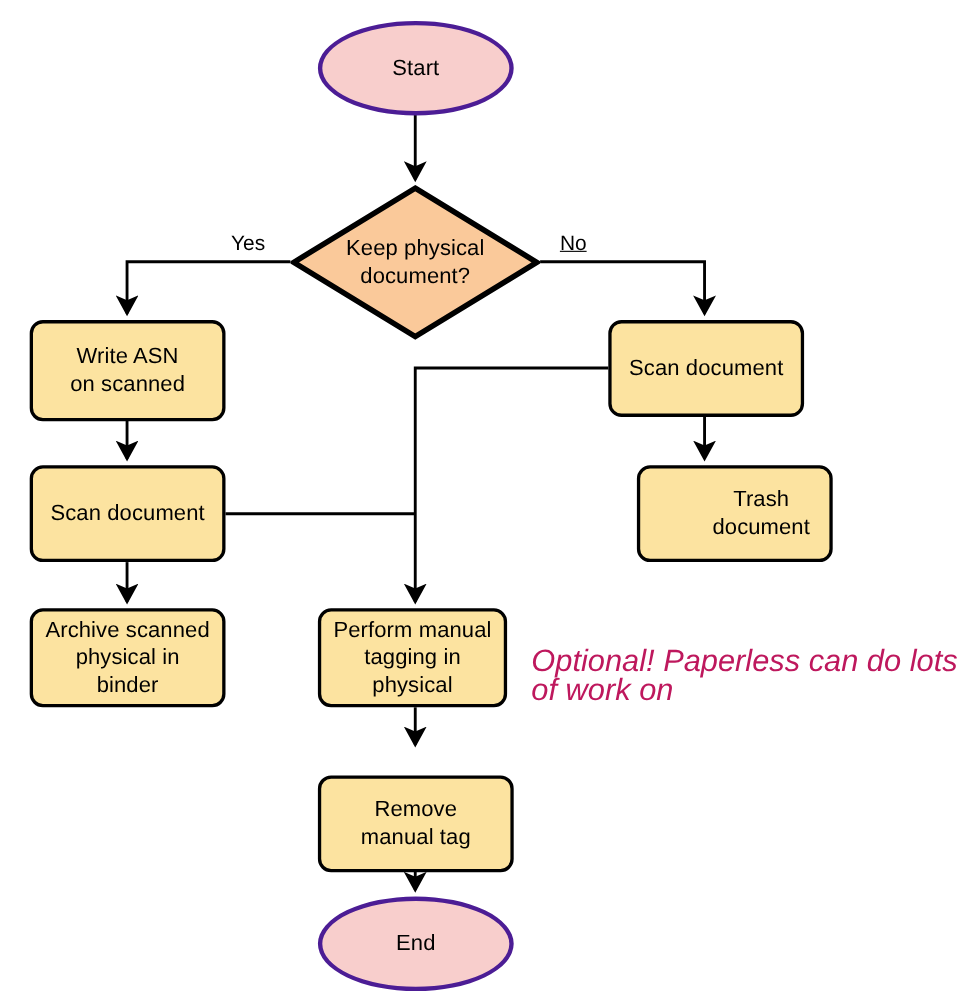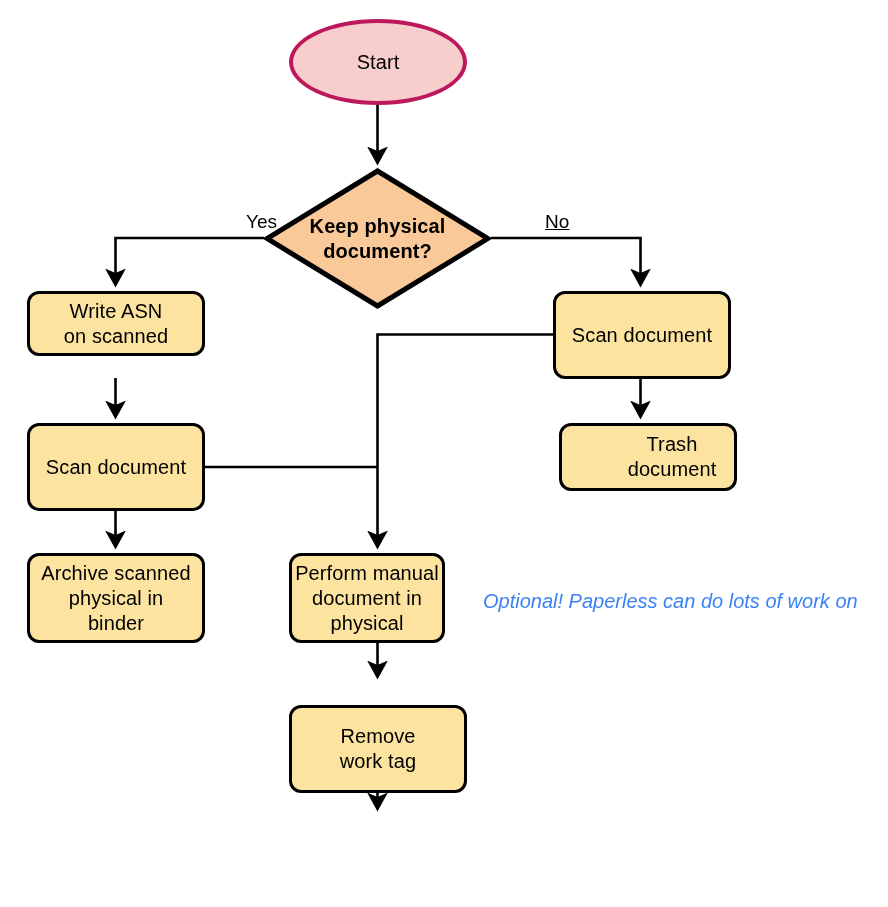--- a/index.html
+++ b/index.html
@@ -38,21 +38,21 @@
     line-height: 25px;
     letter-spacing: 0.1px;
     z-index: 2;
   }
   .node.process {
     border: 3px solid #000000;
     border-radius: 12px;
     background: #fce3a0;
   }
   .node.terminator {
-    border: 4px solid #be185d;
+    border: 4px solid #4c1d95;
     border-radius: 50%;
     background: #f8cecc;
   }
   .node.decision {
     background: transparent;
     border: none;
   }
   .diamond-shape {
     position: absolute;
     left: 0;
@@ -67,28 +67,27 @@
     padding: 0 6px;
     box-sizing: border-box;
   }
   .edge-label {
     position: absolute;
     font-size: 19px;
     line-height: 22px;
     color: #000000;
     white-space: nowrap;
     z-index: 3;
-    margin-left: 36px;
   }
   .note {
     position: absolute;
     font-style: italic;
-    font-size: 20px;
+    font-size: 28px;
     line-height: 26px;
-    color: #3b82f6;
+    color: #be185d;
     z-index: 3;
   }
 </style>
 </head>
 <body>
 
 <div id="canvas">
 
   <svg id="edges" viewBox="0 0 888 907">
     <defs>
@@ -118,34 +117,34 @@
       <path d="M 377.5 643 L 377.5 677" marker-end="url(#arrow)"></path>
 
       <path d="M 377.5 770 L 377.5 809" marker-end="url(#arrow)"></path>
     </g>
   </svg>
 
   <div class="node terminator" style="left:289px; top:19px; width:178px; height:86px;">
     <span>Start</span>
   </div>
 
-  <div class="node decision" style="left:264px; top:168px; width:227px; height:141px;font-weight:bold;">
+  <div class="node decision" style="left:264px; top:168px; width:227px; height:141px;">
     <svg class="diamond-shape" viewBox="0 0 227 141" preserveAspectRatio="none">
       <polygon points="113.5,3 224,70.5 113.5,138 3,70.5" fill="#FAC99A" stroke="#000000" stroke-width="5" stroke-linejoin="miter"></polygon>
     </svg>
     <div class="diamond-label">
       <div>Keep physical</div>
       <div>document?</div>
     </div>
   </div>
 
   <div class="edge-label" style="left:210px; top:211px;">Yes</div>
   <div class="edge-label" style="left:509px; top:211px;text-decoration:underline;">No</div>
 
-  <div class="node process" style="left:27px; top:291px; width:178px; height:65px;">
+  <div class="node process" style="left:27px; top:291px; width:178px; height:92px;">
     <div>
       <div>Write ASN</div>
       <div>on scanned</div>
     </div>
   </div>
 
   <div class="node process" style="left:27px; top:423px; width:178px; height:88px;">
     <span>Scan document</span>
   </div>
 
@@ -154,37 +153,40 @@
       <div>Archive scanned</div>
       <div>physical in</div>
       <div>binder</div>
     </div>
   </div>
 
   <div class="node process" style="left:553px; top:291px; width:178px; height:88px;">
     <span>Scan document</span>
   </div>
 
-  <div class="node process" style="left:559px; top:423px; width:178px; height:68px;padding-left:48px;">
+  <div class="node process" style="left:579px; top:423px; width:178px; height:88px;padding-left:48px;">
     <span>Trash document</span>
   </div>
 
-  <div class="node process" style="left:289px; top:553px; width:156px; height:90px;">
+  <div class="node process" style="left:289px; top:553px; width:172px; height:90px;">
     <div>
       <div>Perform manual</div>
-      <div>document in</div>
+      <div>tagging in</div>
       <div>physical</div>
     </div>
   </div>
 
   <div class="node process" style="left:289px; top:683px; width:178px; height:88px;margin-top:22px;">
     <div>
       <div>Remove</div>
-      <div>work tag</div>
+      <div>manual tag</div>
     </div>
   </div>
 
+  <div class="node terminator" style="left:289px; top:815px; width:178px; height:86px;">
+    <span>End</span>
+  </div>
 
   <div class="note" style="left:483px; top:588px; width:404px;">
     <div>Optional! Paperless can do lots of work on</div>
   </div>
 
 </div>
 
 </body></html>

